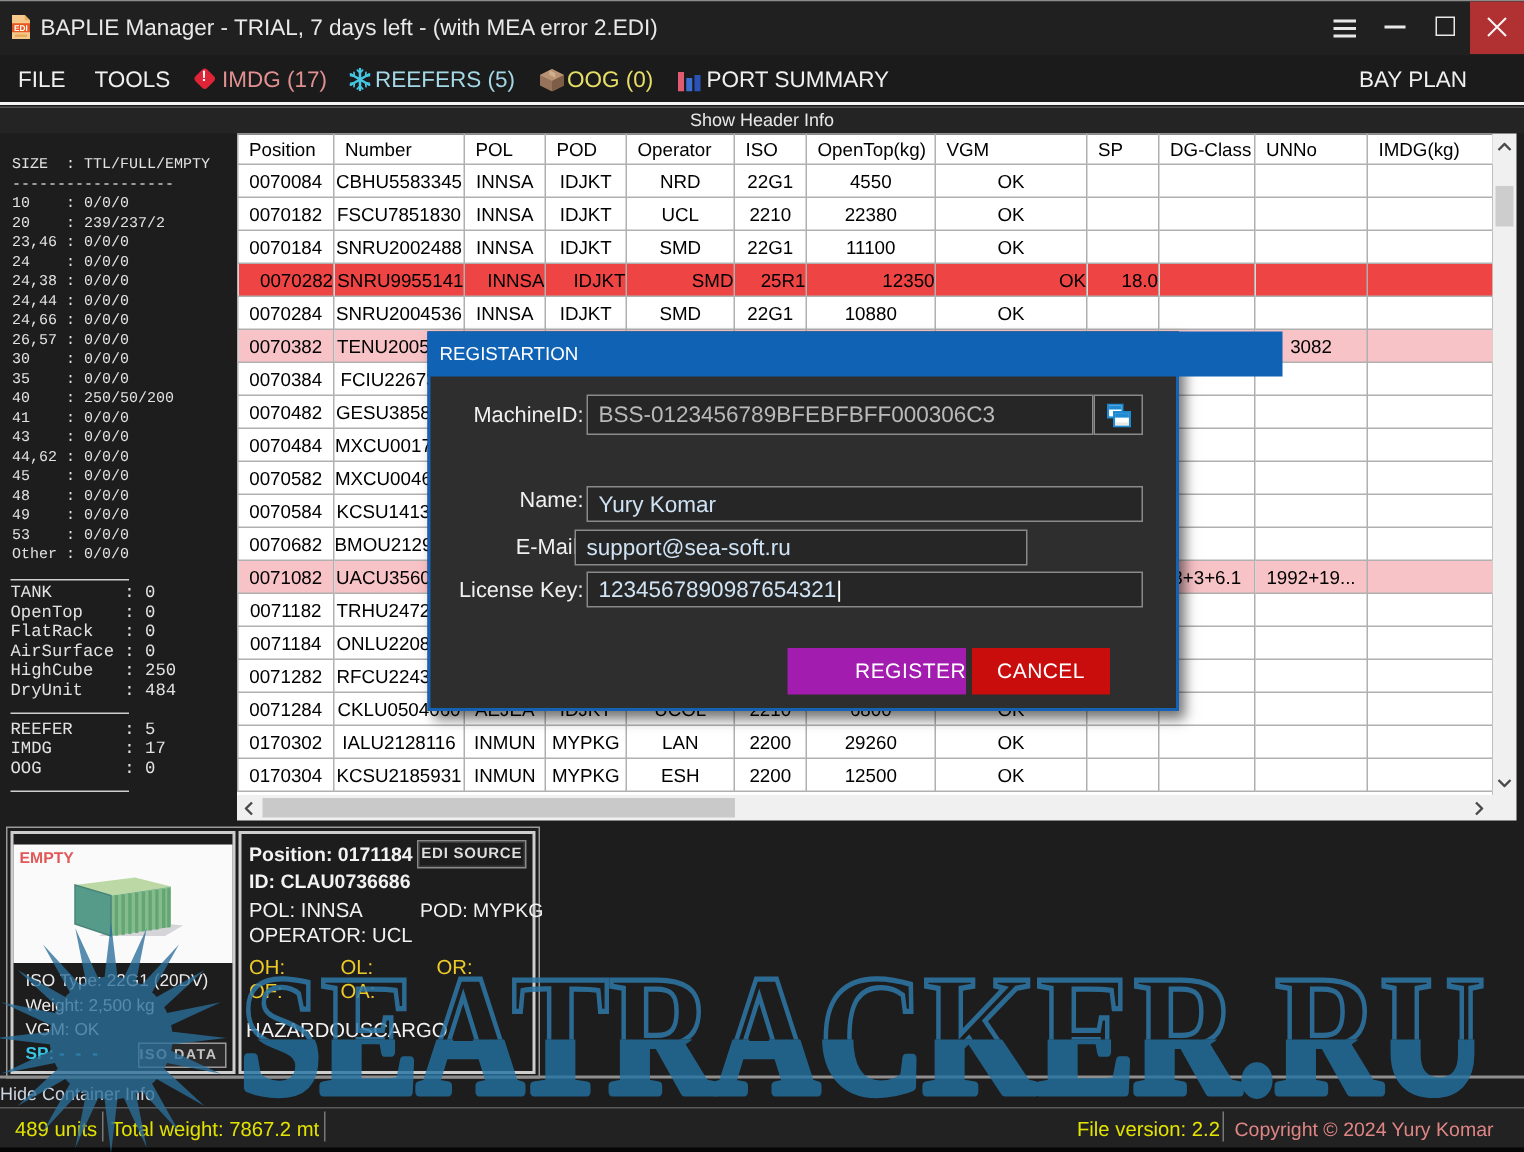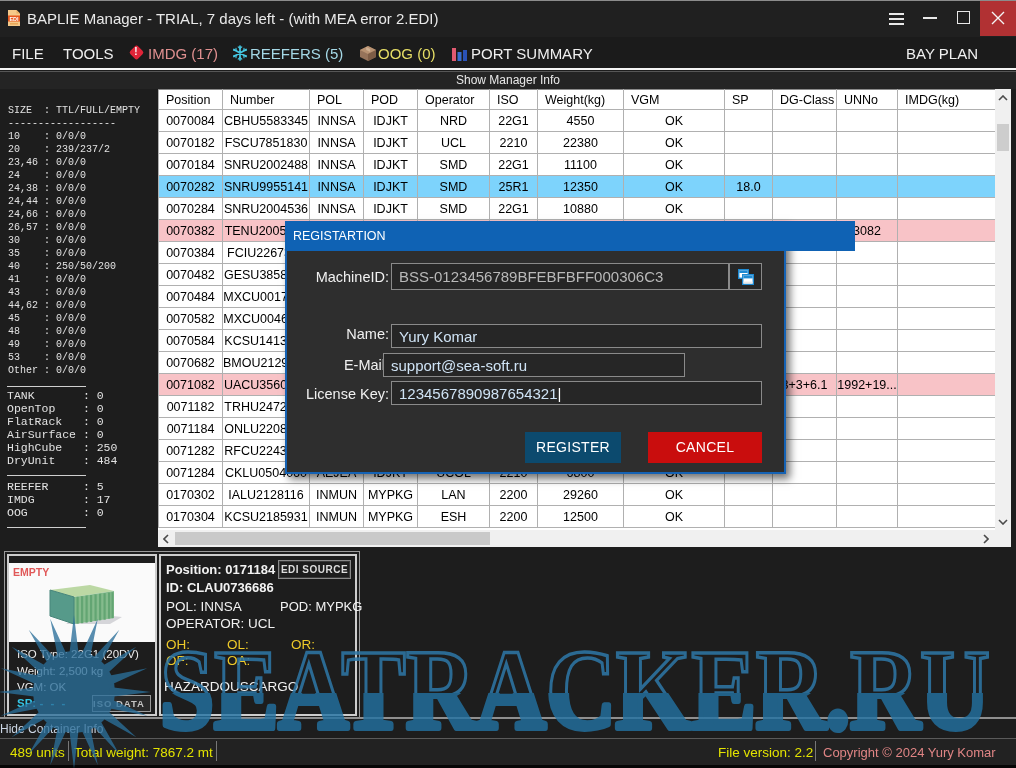--- a/index.html
+++ b/index.html
@@ -22,21 +22,21 @@
 #side2 { left:7px; top:389px; font-size:11.5px; line-height:13px; }
 #side3 { left:7px; top:480px; font-size:11.5px; line-height:13px; }
 #side4 { left:7px; top:532px; font-size:11.5px; line-height:13px;margin-top:44px; }
 .sep { position:absolute; left:7px; width:79px; height:1px; background:#cfcfcf; }
 
 
 #tablewrap { left:158px; top:89px; width:837px; height:441px; background:#fff; overflow:hidden; }
 table { border-collapse:collapse; table-layout:fixed; width:837px; font-size:12.5px; color:#000; }
 th { height:20px; font-weight:normal; text-align:left; padding-left:7px; border:1px solid #b0b0b0; border-top:1px solid #8a8a8a; background:#fff; white-space:nowrap; overflow:hidden; }
 td { height:22px; text-align:center; border:1px solid #b0b0b0; overflow:hidden; white-space:nowrap; }
-tr.cyan td { background:#7dd3fc; }
+tr.cyan td { background:#ef4444;text-align:right; }
 tr.pink td { background:#f8c3c7; }
 
 
 #vsb { left:995px; top:89px; width:16px; height:441px; background:#f0f0f0; }
 #vthumb { left:997px; top:124px; width:12px; height:27px; background:#cdcdcd; }
 #hsb { left:158px; top:530px; width:853px; height:17px; background:#f0f0f0; }
 #hthumb { left:175px; top:532px; width:315px; height:13px; background:#c9c9c9; }
 
 
 #cpanel { left:4px; top:551px; width:356px; height:168px; border:1px solid #9a9a9a; background:#1d1d1d; }
@@ -56,22 +56,22 @@
 #statusbar { left:0; top:738px; width:1016px; height:27px; background:#222222; border-top:1px solid #5a5a5a; }
 .st { position:absolute; top:745px; font-size:13.5px; color:#e3e300; }
 .sep2 { position:absolute; top:741px; width:1px; height:20px; background:#777; }
 #blackstrip { left:0; top:765px; width:1016px; height:3px; background:#060606; }
 
 
 #dialog { left:285px; top:221px; width:501px; height:253px; background:#2e2e2e; border:2px solid #1562b4; box-shadow:4px 5px 8px rgba(0,0,0,0.55); }
 #dtitle { left:-2px; top:-2px; width:570px; height:30px; background:#0f62b4; color:#ffffff; font-size:12.5px; line-height:30px; padding-left:8px; }
 .dlabel { position:absolute; width:100px; text-align:right; font-size:14.5px; color:#f0f0f0; }
 .dinput { position:absolute; background:#262626; border:1px solid #8a8a8a; font-size:15px; color:#cfe3f5; padding-left:7px; display:flex; align-items:center; }
-#btnreg { left:238px; top:209px; width:96px; height:31px; background:#0c4a6e; color:#fff; font-size:14px; text-align:center; line-height:31px; letter-spacing:0.3px; }
-#btncan { left:361px; top:209px; width:114px; height:31px; background:#c90d0d; color:#fff; font-size:14px; text-align:center; line-height:31px; letter-spacing:0.3px; }
+#btnreg { left:238px; top:209px; width:119px; height:31px; background:#a21caf; color:#fff; font-size:14px; text-align:right; line-height:31px; letter-spacing:0.3px; }
+#btncan { left:361px; top:209px; width:92px; height:31px; background:#c90d0d; color:#fff; font-size:14px; text-align:center; line-height:31px; letter-spacing:0.3px; }
 </style></head>
 <body>
 <div class="abs" id="topline"></div>
 <div class="abs" id="titlebar"></div>
 <svg class="abs" style="left:8px;top:10px" width="12" height="16" viewBox="0 0 12 16">
   <path d="M0,0 L8.5,0 L12,3.5 L12,16 L0,16 Z" fill="#f5c98a"></path>
   <path d="M8.5,0 L12,3.5 L8.5,3.5 Z" fill="#e8ad62"></path>
   <rect x="0" y="5.5" width="12" height="6" fill="#e8571d"></rect>
   <text x="6" y="10.5" font-size="5.5" fill="#fff" text-anchor="middle" font-family="Liberation Sans" font-weight="bold">EDI</text>
   <rect x="2" y="13" width="8" height="1.6" fill="#e8a85a"></rect>
@@ -111,21 +111,21 @@
   </svg>
 <div class="mi" style="left:378px;color:#e6de66">OOG (0)</div>
 <svg class="abs" style="left:452px;top:45px" width="16" height="16" viewBox="0 0 16 16">
     <rect x="0" y="3" width="4" height="13" fill="#e05a70"></rect>
     <rect x="5.5" y="7" width="4" height="9" fill="#3a6ed0"></rect>
     <rect x="11" y="5" width="4" height="11" fill="#2a52b8"></rect>
   </svg>
 <div class="mi" style="left:471px">PORT SUMMARY</div>
 <div class="mi" style="left:906px">BAY PLAN</div>
 <div class="abs" id="whiteline"></div>
-<div class="abs" id="shibar">Show Manager Info</div>
+<div class="abs" id="shibar">Show Header Info</div>
 
 <pre id="side1">SIZE  : TTL/FULL/EMPTY
 ------------------
 10    : 0/0/0
 20    : 239/237/2
 23,46 : 0/0/0
 24    : 0/0/0
 24,38 : 0/0/0
 24,44 : 0/0/0
 24,66 : 0/0/0
@@ -159,25 +159,25 @@
 <div class="abs" id="tablewrap">
 <table>
       <thead>
         <tr>
           <th style="width:64px">Position</th>
           <th style="width:87px">Number</th>
           <th style="width:54px">POL</th>
           <th style="width:54px">POD</th>
           <th style="width:72px">Operator</th>
           <th style="width:48px">ISO</th>
-          <th style="width:86px">Weight(kg)</th>
+          <th style="width:86px">OpenTop(kg)</th>
           <th style="width:101px">VGM</th>
           <th style="width:48px">SP</th>
           <th style="width:64px">DG-Class</th>
-          <th style="width:61px">UNNo</th>
+          <th style="width:75px">UNNo</th>
           <th style="width:98px">IMDG(kg)</th>
         </tr>
       </thead>
       <tbody>
 <tr>
           <td>0070084</td>
           <td>CBHU5583345</td>
           <td>INNSA</td>
           <td>IDJKT</td>
           <td>NRD</td>

